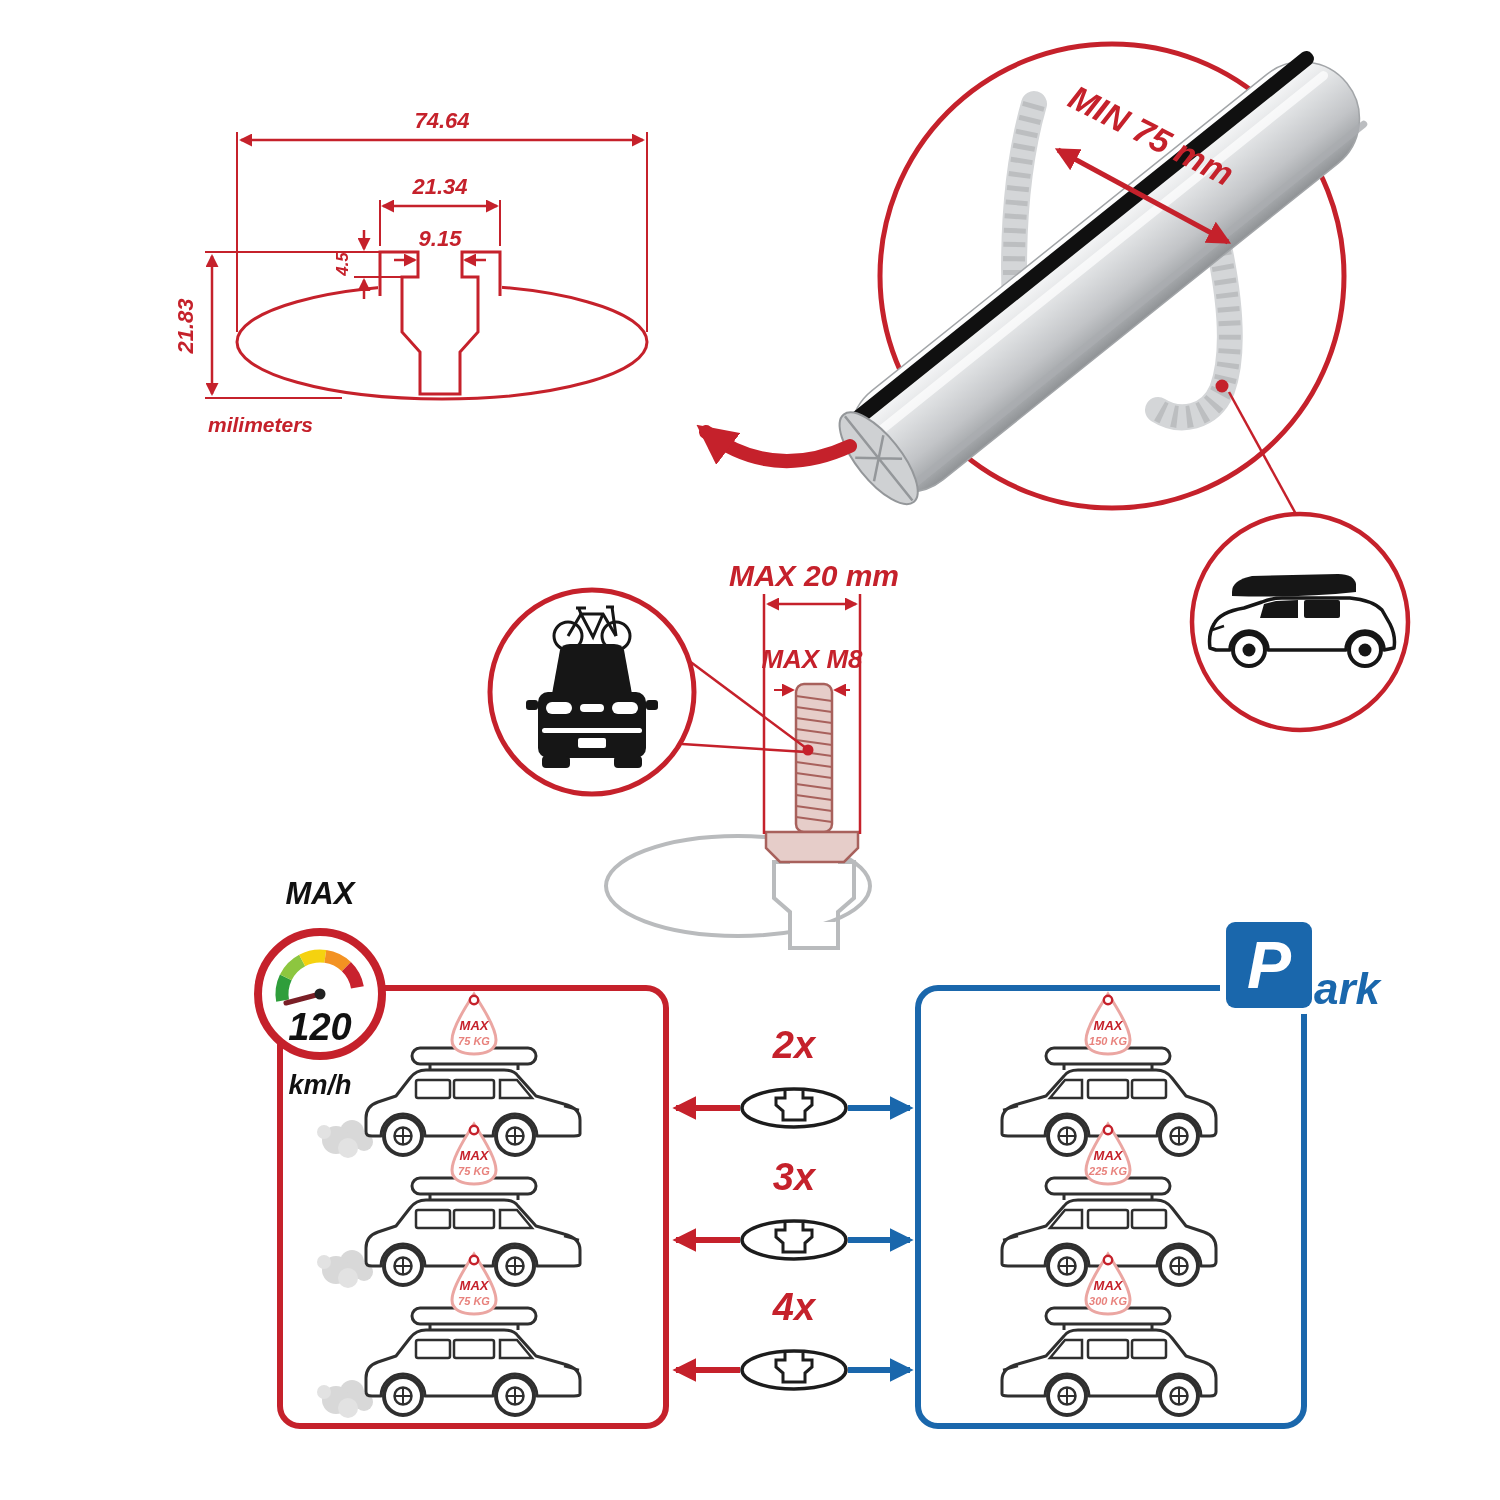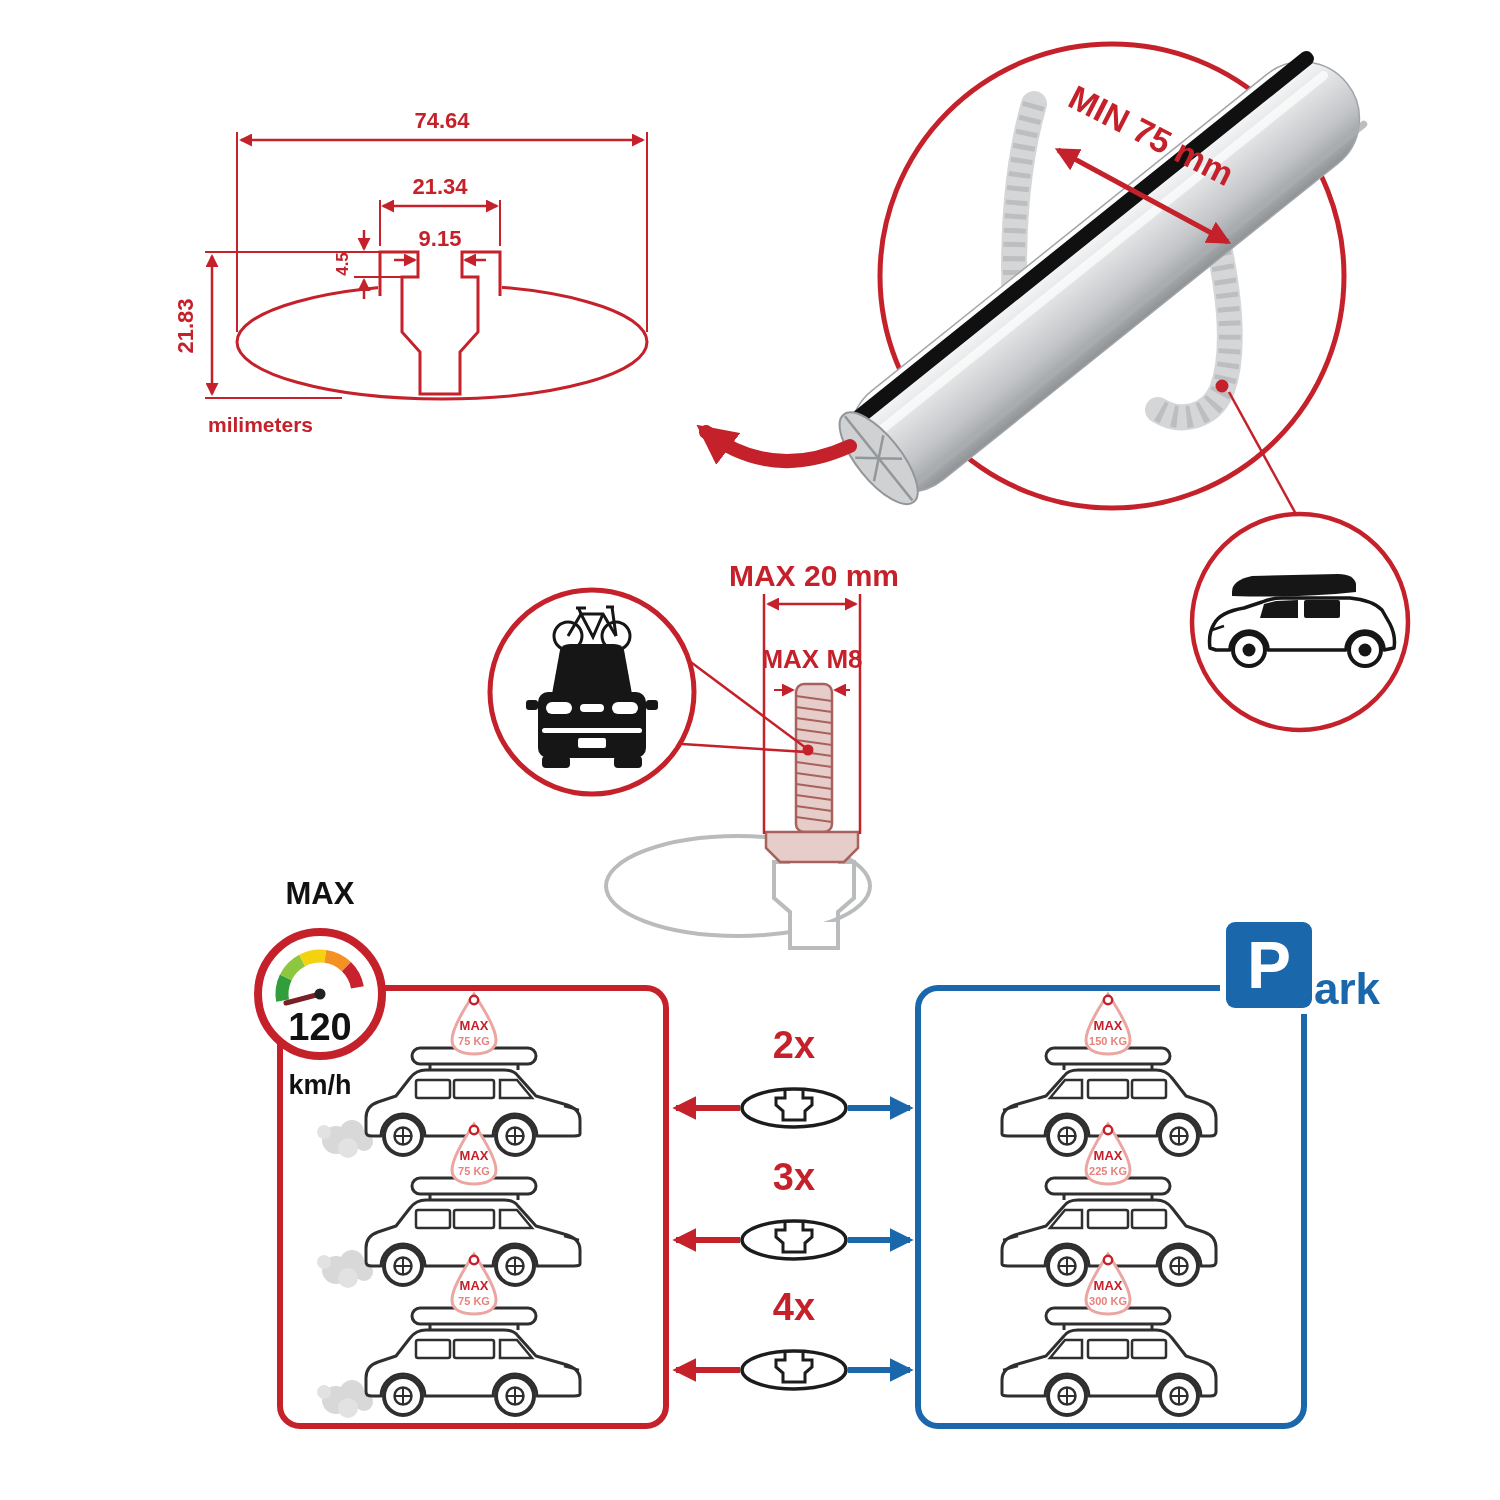--- a/index.html
+++ b/index.html
@@ -1,16 +1,16 @@
 <!DOCTYPE html>
 <html><head>
 <meta charset="utf-8">
 <style>
   html,body{margin:0;padding:0;background:#fff;}
-  #stage{position:relative;width:1500px;height:1500px;background:#fff;overflow:hidden;}
+  #stage{position:relative;width:1500px;height:1500px;background:#fff;overflow:hidden;font-style:italic;}
   svg{display:block;}
   svg text{font-family:"Liberation Sans",sans-serif;font-weight:700;}
   .t-dim{fill:#C5212B;font-size:22px;}
   .t-dim-sm{fill:#C5212B;font-size:17px;}
   .t-unit{fill:#C5212B;font-size:21px;}
   .t-min{fill:#C5212B;font-size:34px;}
   .t-bolt{fill:#C5212B;font-size:30px;}
   .t-bolt2{fill:#C5212B;font-size:26px;}
   .t-max{fill:#111;font-size:31px;}
   .t-120{fill:#111;font-size:38px;}

